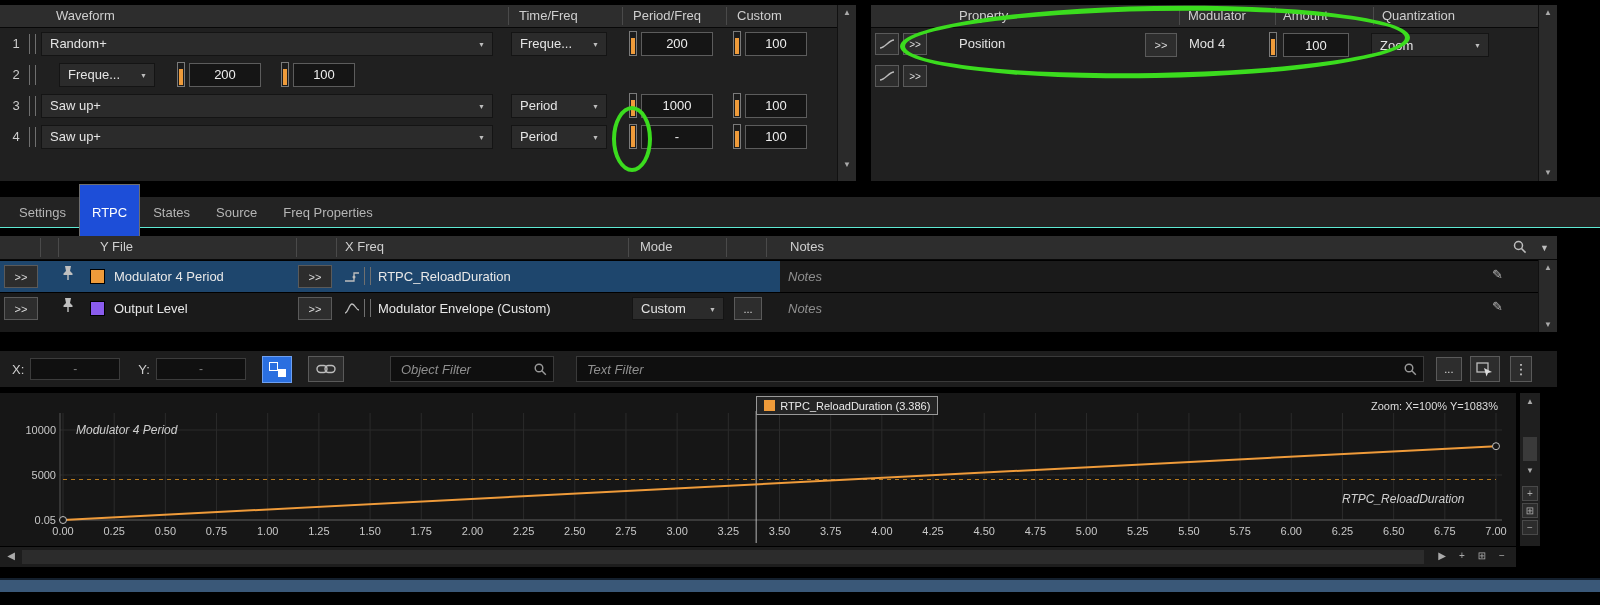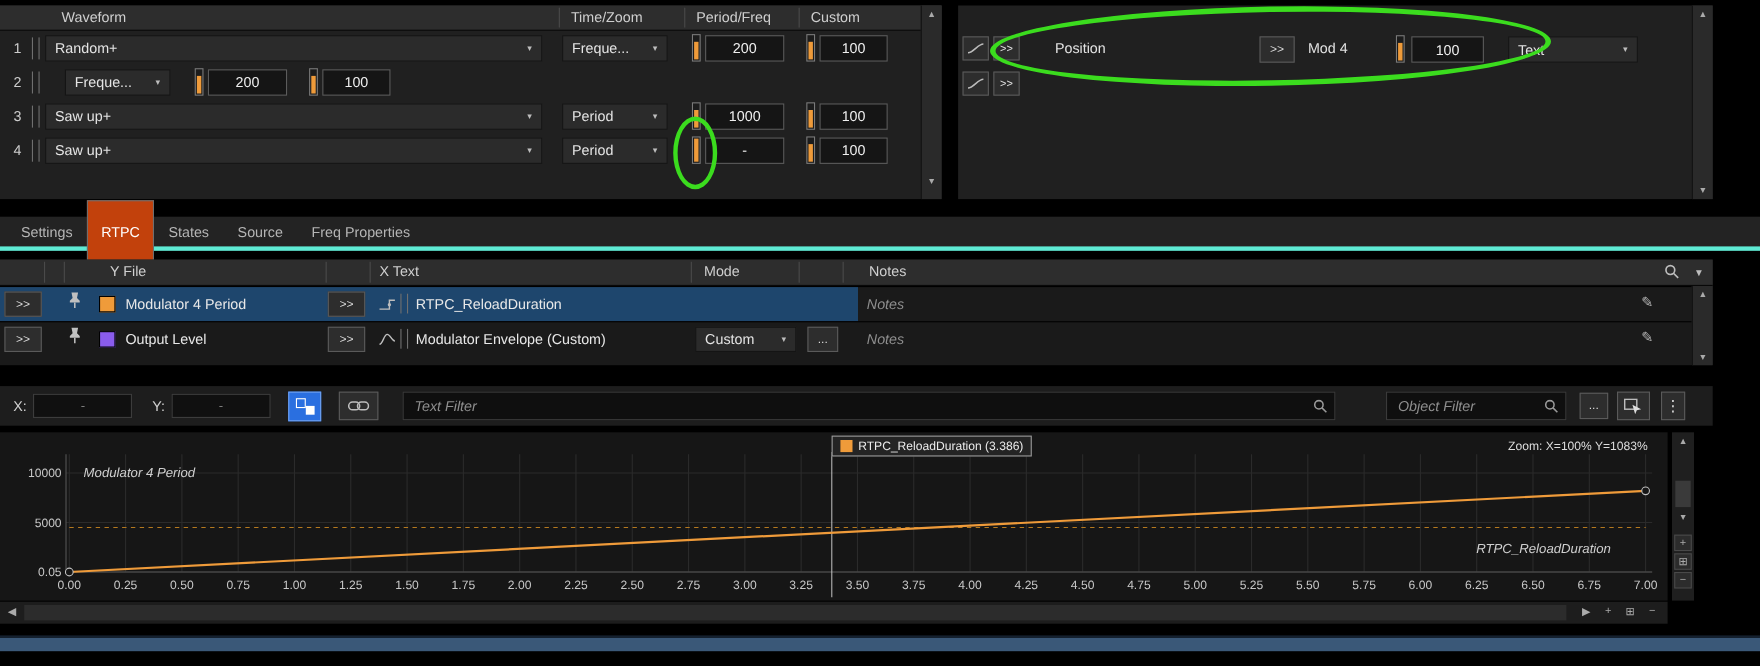--- a/index.html
+++ b/index.html
@@ -20,23 +20,23 @@
 .dd.tf{width:96px;margin-left:18px}
 .vbar{width:8px;height:25px;margin-left:22px;background:#1c1c1c;border:1px solid #7a7a7a;position:relative;flex:none}
 .vbar .fill{position:absolute;left:1px;right:1px;bottom:1px;height:68%;background:var(--accent-orange)}
 .vbar.out{margin-left:20px}
 .valbox{width:72px;height:24px;margin-left:4px;background:#151515;border:1px solid #5c5c5c;display:flex;align-items:center;justify-content:center;color:#eee}
 .valbox.out{width:62px}
 .prow{position:absolute;left:0;width:100%;height:30px}
 .icon-btn{position:absolute;width:24px;height:22px;top:3px;background:#2d2d2d;border:1px solid #5a5a5a;display:flex;align-items:center;justify-content:center;color:#ddd;font-size:10px}
 .btn{background:#2d2d2d;border:1px solid #5a5a5a;color:#ddd;display:flex;align-items:center;justify-content:center;font-size:11px}
 .ptext{position:absolute;top:6px;color:#e2e2e2;white-space:nowrap}
-.tabbar{position:absolute;left:0;top:197px;width:1600px;height:31px;background:#232323;display:flex;align-items:center;padding-left:6px;border-bottom:4px solid #5eead4}
+.tabbar{position:absolute;left:0;top:197px;width:1600px;height:31px;background:#232323;display:flex;align-items:center;padding-left:6px;border-bottom:1px solid #5eead4}
 .tab{padding:6px 13px;color:#b5b5b5}
-.tab.active{background:#c2410c;border:1px solid #6e6e6e;color:#fff;padding:20px 12px}
+.tab.active{background:#1d4ed8;border:1px solid #6e6e6e;color:#fff;padding:20px 12px}
 .rtpc{position:absolute;left:0;top:236px;width:1557px;height:96px;background:#1a1a1a}
 .rrow{position:absolute;left:0;width:1538px;height:32px;border-top:1px solid #000}
 .selbg{position:absolute;left:0;top:0;bottom:0;width:780px;background:var(--selection-blue)}
 .rabs{position:absolute;top:4px}
 .assign{position:absolute;top:4px;width:34px;height:23px}
 .swatch{position:absolute;top:8px;width:15px;height:15px;border:1px solid #000}
 .rname{position:absolute;top:8px;color:#e8e8e8;white-space:nowrap}
 .notes{position:absolute;top:8px;left:788px;color:#8f8f8f;font-style:italic}
 .pencil{position:absolute;top:6px;left:1492px;color:#b8b8b8;font-size:13px}
 .filterbar{position:absolute;left:0;top:351px;width:1557px;height:36px;background:#1d1d1d;display:flex;align-items:center}
@@ -63,21 +63,21 @@
 svg text{font-family:"Liberation Sans",sans-serif}
 </style>
 </head>
 <body>
 
 <div class="app">
 
   <div class="panel" style="left:0;top:5px;width:856px;height:176px">
     <div class="ghead">
       <span class="hlabel" style="left:56px">Waveform</span>
-      <span class="hlabel" style="left:519px">Time/Zoom</span>
+      <span class="hlabel" style="left:519px">Time/Freq</span>
       <span class="hlabel" style="left:633px">Period/Freq</span>
       <span class="hlabel" style="left:737px">Custom</span>
       <i class="hsep" style="left:508px"></i>
       <i class="hsep" style="left:622px"></i>
       <i class="hsep" style="left:726px"></i>
     </div>
 
     <div class="mrow">
       <span class="rnum">1</span>
       <span class="handle"></span>
@@ -174,39 +174,48 @@
         </div>
     </div>
 
     <div class="vscroll">
       <span class="sarrow" style="top:3px">▲</span>
       <span class="sarrow" style="bottom:12px">▼</span>
     </div>
   </div>
 
   <div class="panel" style="left:871px;top:5px;width:686px;height:176px">
+    <div class="ghead">
+      <span class="hlabel" style="left:88px">Property</span>
+      <span class="hlabel" style="left:317px">Modulator</span>
+      <span class="hlabel" style="left:412px">Amount</span>
+      <span class="hlabel" style="left:511px">Quantization</span>
+      <i class="hsep" style="left:308px"></i>
+      <i class="hsep" style="left:404px"></i>
+      <i class="hsep" style="left:502px"></i>
+    </div>
 
     <div class="prow" style="top:25px">
       <span class="icon-btn" style="left:4px">
         <svg width="16" height="12">
             <path d="M1 10 C6 10 10 2 15 2" stroke="#bbb" fill="none" stroke-width="1.4"></path>
           </svg>
       </span>
       <span class="icon-btn" style="left:32px">&gt;&gt;</span>
       <span class="ptext" style="left:88px">Position</span>
       <span class="btn" style="position:absolute;left:274px;top:3px;width:32px;height:24px">&gt;&gt;</span>
       <span class="ptext" style="left:318px">Mod 4</span>
       <span class="vbar" style="position:absolute;left:398px;top:2px;margin:0">
           <i class="fill"></i>
         </span>
       <div class="valbox" style="position:absolute;left:412px;top:3px;margin:0;width:66px">
         <span>100</span>
       </div>
       <div class="dd" style="position:absolute;left:500px;top:3px;width:118px">
-        <span>Text</span>
+        <span>Zoom</span>
         <span class="darr">▼</span>
       </div>
     </div>
 
     <div class="prow" style="top:57px">
       <span class="icon-btn" style="left:4px">
         <svg width="16" height="12">
             <path d="M1 10 C6 10 10 2 15 2" stroke="#bbb" fill="none" stroke-width="1.4"></path>
           </svg>
       </span>
@@ -223,21 +232,21 @@
     <span class="tab">Settings</span>
     <span class="tab active">RTPC</span>
     <span class="tab">States</span>
     <span class="tab">Source</span>
     <span class="tab">Freq Properties</span>
   </div>
 
   <div class="rtpc">
     <div class="ghead" style="height:24px">
       <span class="hlabel" style="left:100px">Y File</span>
-      <span class="hlabel" style="left:345px">X Text</span>
+      <span class="hlabel" style="left:345px">X Freq</span>
       <span class="hlabel" style="left:640px">Mode</span>
       <span class="hlabel" style="left:790px">Notes</span>
       <i class="hsep" style="left:40px"></i>
       <i class="hsep" style="left:58px"></i>
       <i class="hsep" style="left:296px"></i>
       <i class="hsep" style="left:336px"></i>
       <i class="hsep" style="left:628px"></i>
       <i class="hsep" style="left:726px"></i>
       <i class="hsep" style="left:766px"></i>
       <span style="position:absolute;right:30px;top:4px">
@@ -314,31 +323,31 @@
     <span style="margin-left:16px;width:30px;height:27px;background:#2a6fe0;border:1px solid #6ea0f0;display:flex;align-items:center;justify-content:center;position:relative">
       <i style="position:absolute;left:6px;top:5px;width:9px;height:9px;border:1.5px solid #fff"></i>
       <i style="position:absolute;right:5px;bottom:5px;width:8px;height:8px;background:#fff"></i>
     </span>
     <span class="btn" style="margin-left:16px;width:36px;height:26px">
       <svg width="20" height="12">
           <rect x="1" y="2.5" width="10" height="7" rx="3.5" fill="none" stroke="#bdbdbd" stroke-width="1.4"></rect>
           <rect x="9" y="2.5" width="10" height="7" rx="3.5" fill="none" stroke="#bdbdbd" stroke-width="1.4"></rect>
         </svg>
     </span>
-    <div class="searchbox" style="margin-left:22px;width:848px">
-      <input placeholder="Text Filter" style="">
+    <div class="searchbox" style="margin-left:46px;width:164px">
+      <input placeholder="Object Filter" style="">
       <span class="mag">
         <svg width="13" height="13">
             <circle cx="5" cy="5" r="3.8" fill="none" stroke="#9a9a9a" stroke-width="1.4"></circle>
             <line x1="7.8" y1="7.8" x2="11.8" y2="11.8" stroke="#9a9a9a" stroke-width="1.4"></line>
           </svg>
       </span>
     </div>
-    <div class="searchbox" style="margin-left:46px;width:164px">
-      <input placeholder="Object Filter" style="">
+    <div class="searchbox" style="margin-left:22px;width:848px">
+      <input placeholder="Text Filter" style="">
       <span class="mag">
         <svg width="13" height="13">
             <circle cx="5" cy="5" r="3.8" fill="none" stroke="#9a9a9a" stroke-width="1.4"></circle>
             <line x1="7.8" y1="7.8" x2="11.8" y2="11.8" stroke="#9a9a9a" stroke-width="1.4"></line>
           </svg>
       </span>
     </div>
     <span class="btn" style="margin-left:12px;width:26px;height:24px">...</span>
     <span class="btn" style="margin-left:8px;width:30px;height:26px">
       <svg width="17" height="15">

